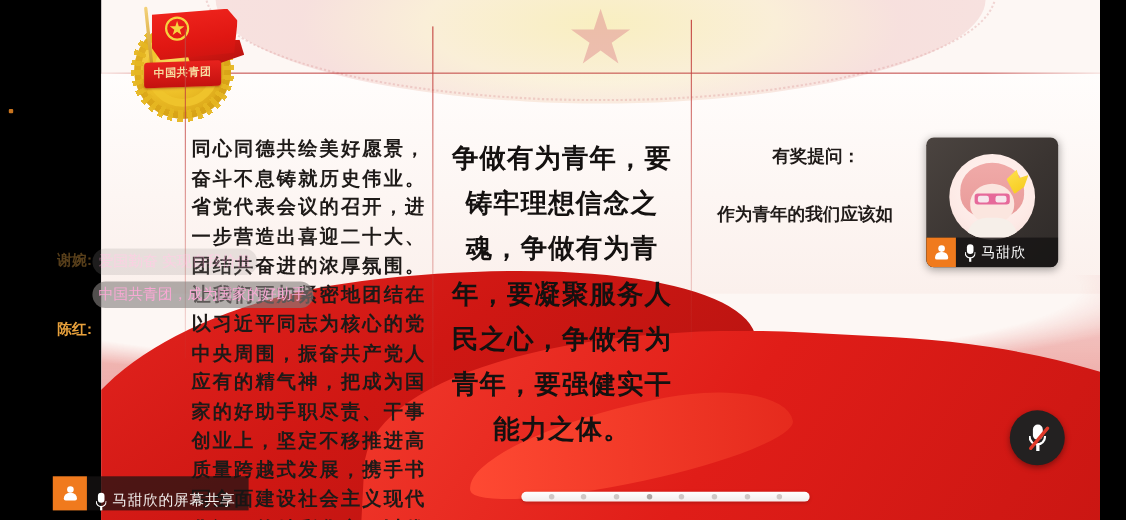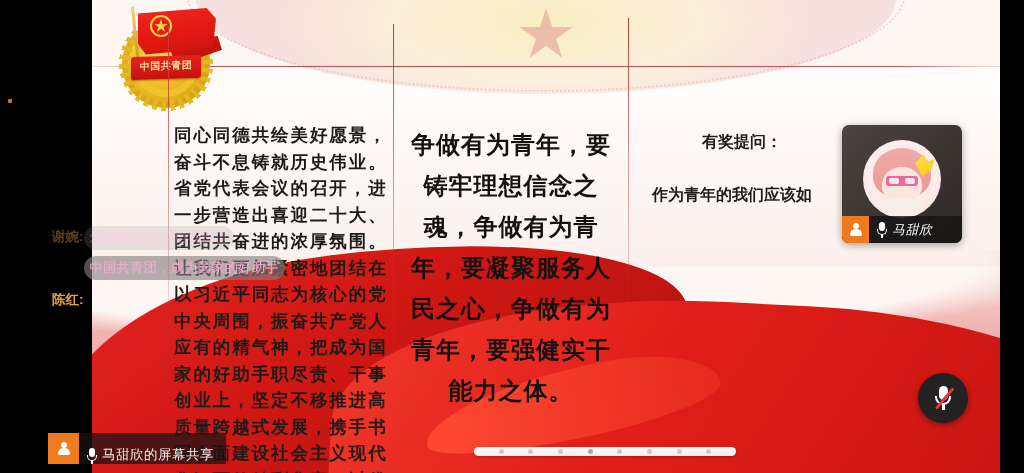--- a/index.html
+++ b/index.html
@@ -220,21 +220,21 @@
     position:absolute; left:16px; bottom:2px; width:46px; height:18px;
     border-radius:22px 22px 0 0; background:#f6efe9;
   }
   .sv-footer{
     position:absolute; left:0; right:0; bottom:0; height:27px; display:flex; align-items:center;
     background:rgba(22,20,20,.82);
   }
   .sv-person{
     width:27px; height:27px; background:#f07a1d; display:flex; align-items:center; justify-content:center; flex:0 0 auto;
   }
-  .sv-name{ color:#fff; font-size:13px; padding-left:4px; letter-spacing:.5px;font-style:italic; }
+  .sv-name{ color:#fff; font-size:13px; padding-left:4px; letter-spacing:.5px; }
 
   
   .mic{ display:inline-block; width:12px; height:16px; position:relative; flex:0 0 auto; margin-left:7px; }
   .mic .cap{ position:absolute; left:3px; top:0; width:6px; height:9px; border-radius:3px; background:#fff; }
   .mic .arc{
     position:absolute; left:1px; top:7px; width:10px; height:6px;
     border:1.5px solid #fff; border-top:none; border-radius:0 0 7px 7px;
   }
   .mic .stem{ position:absolute; left:5px; top:12px; width:2px; height:4px; background:#fff; }
 

